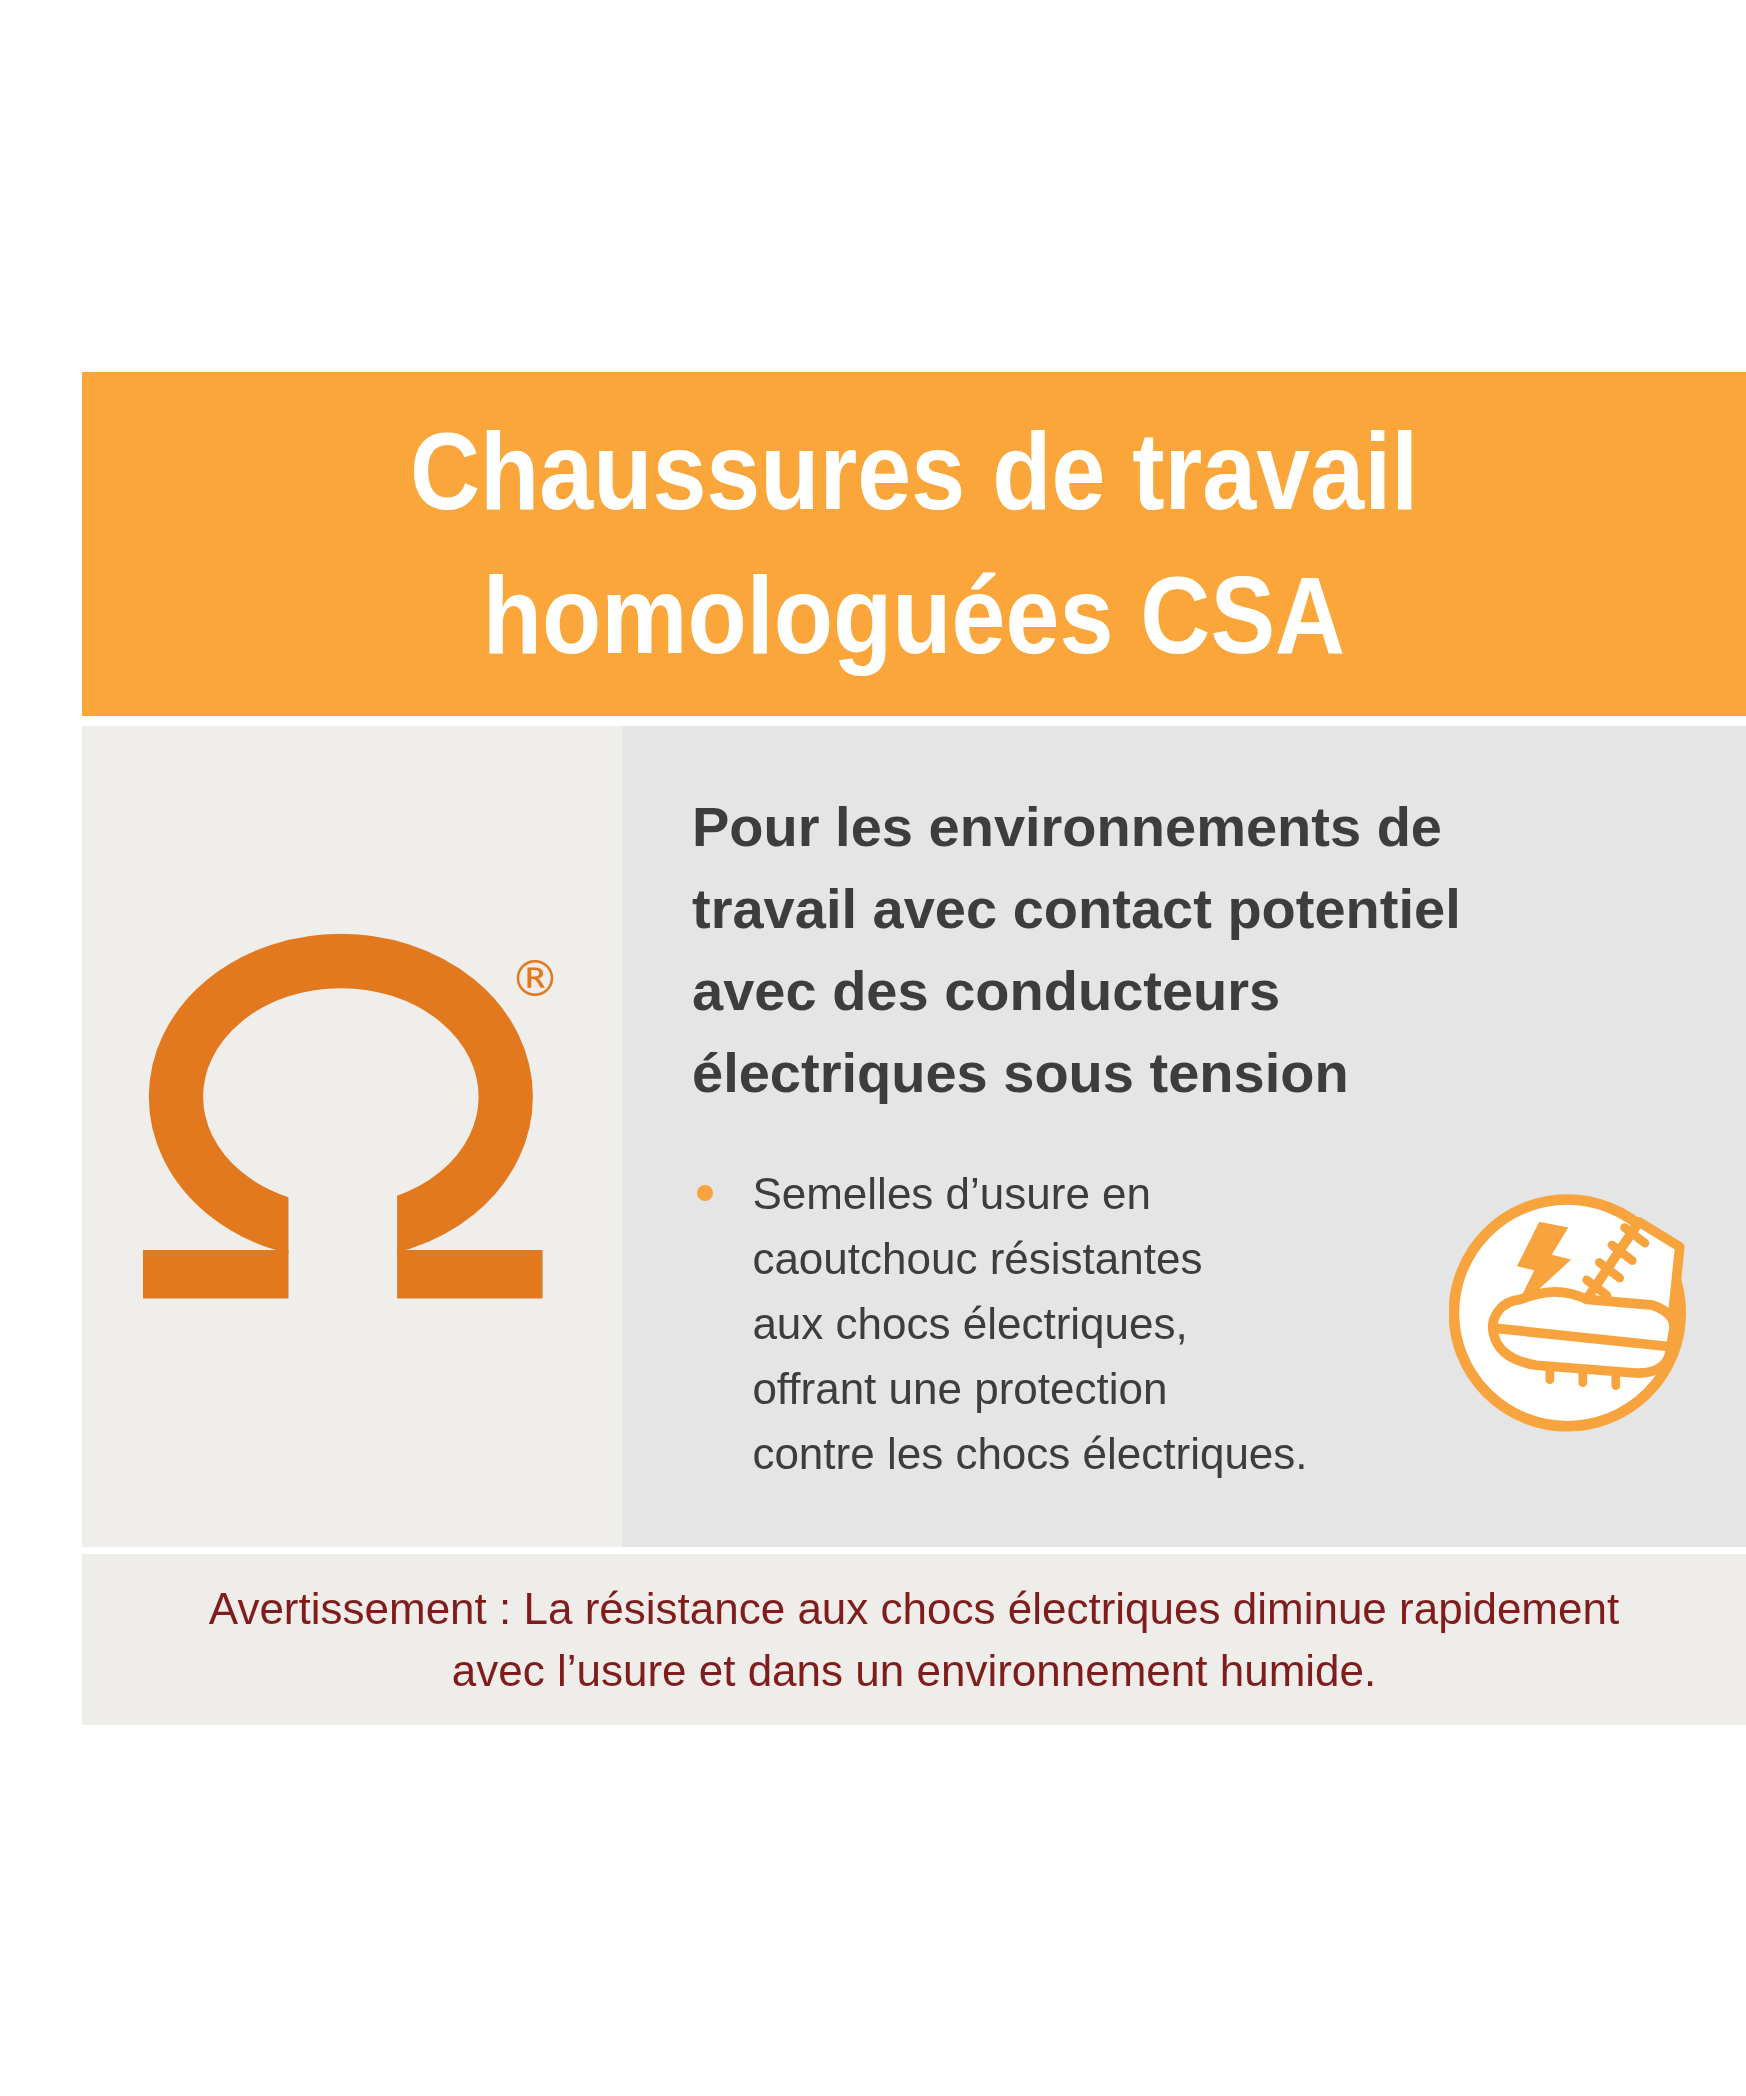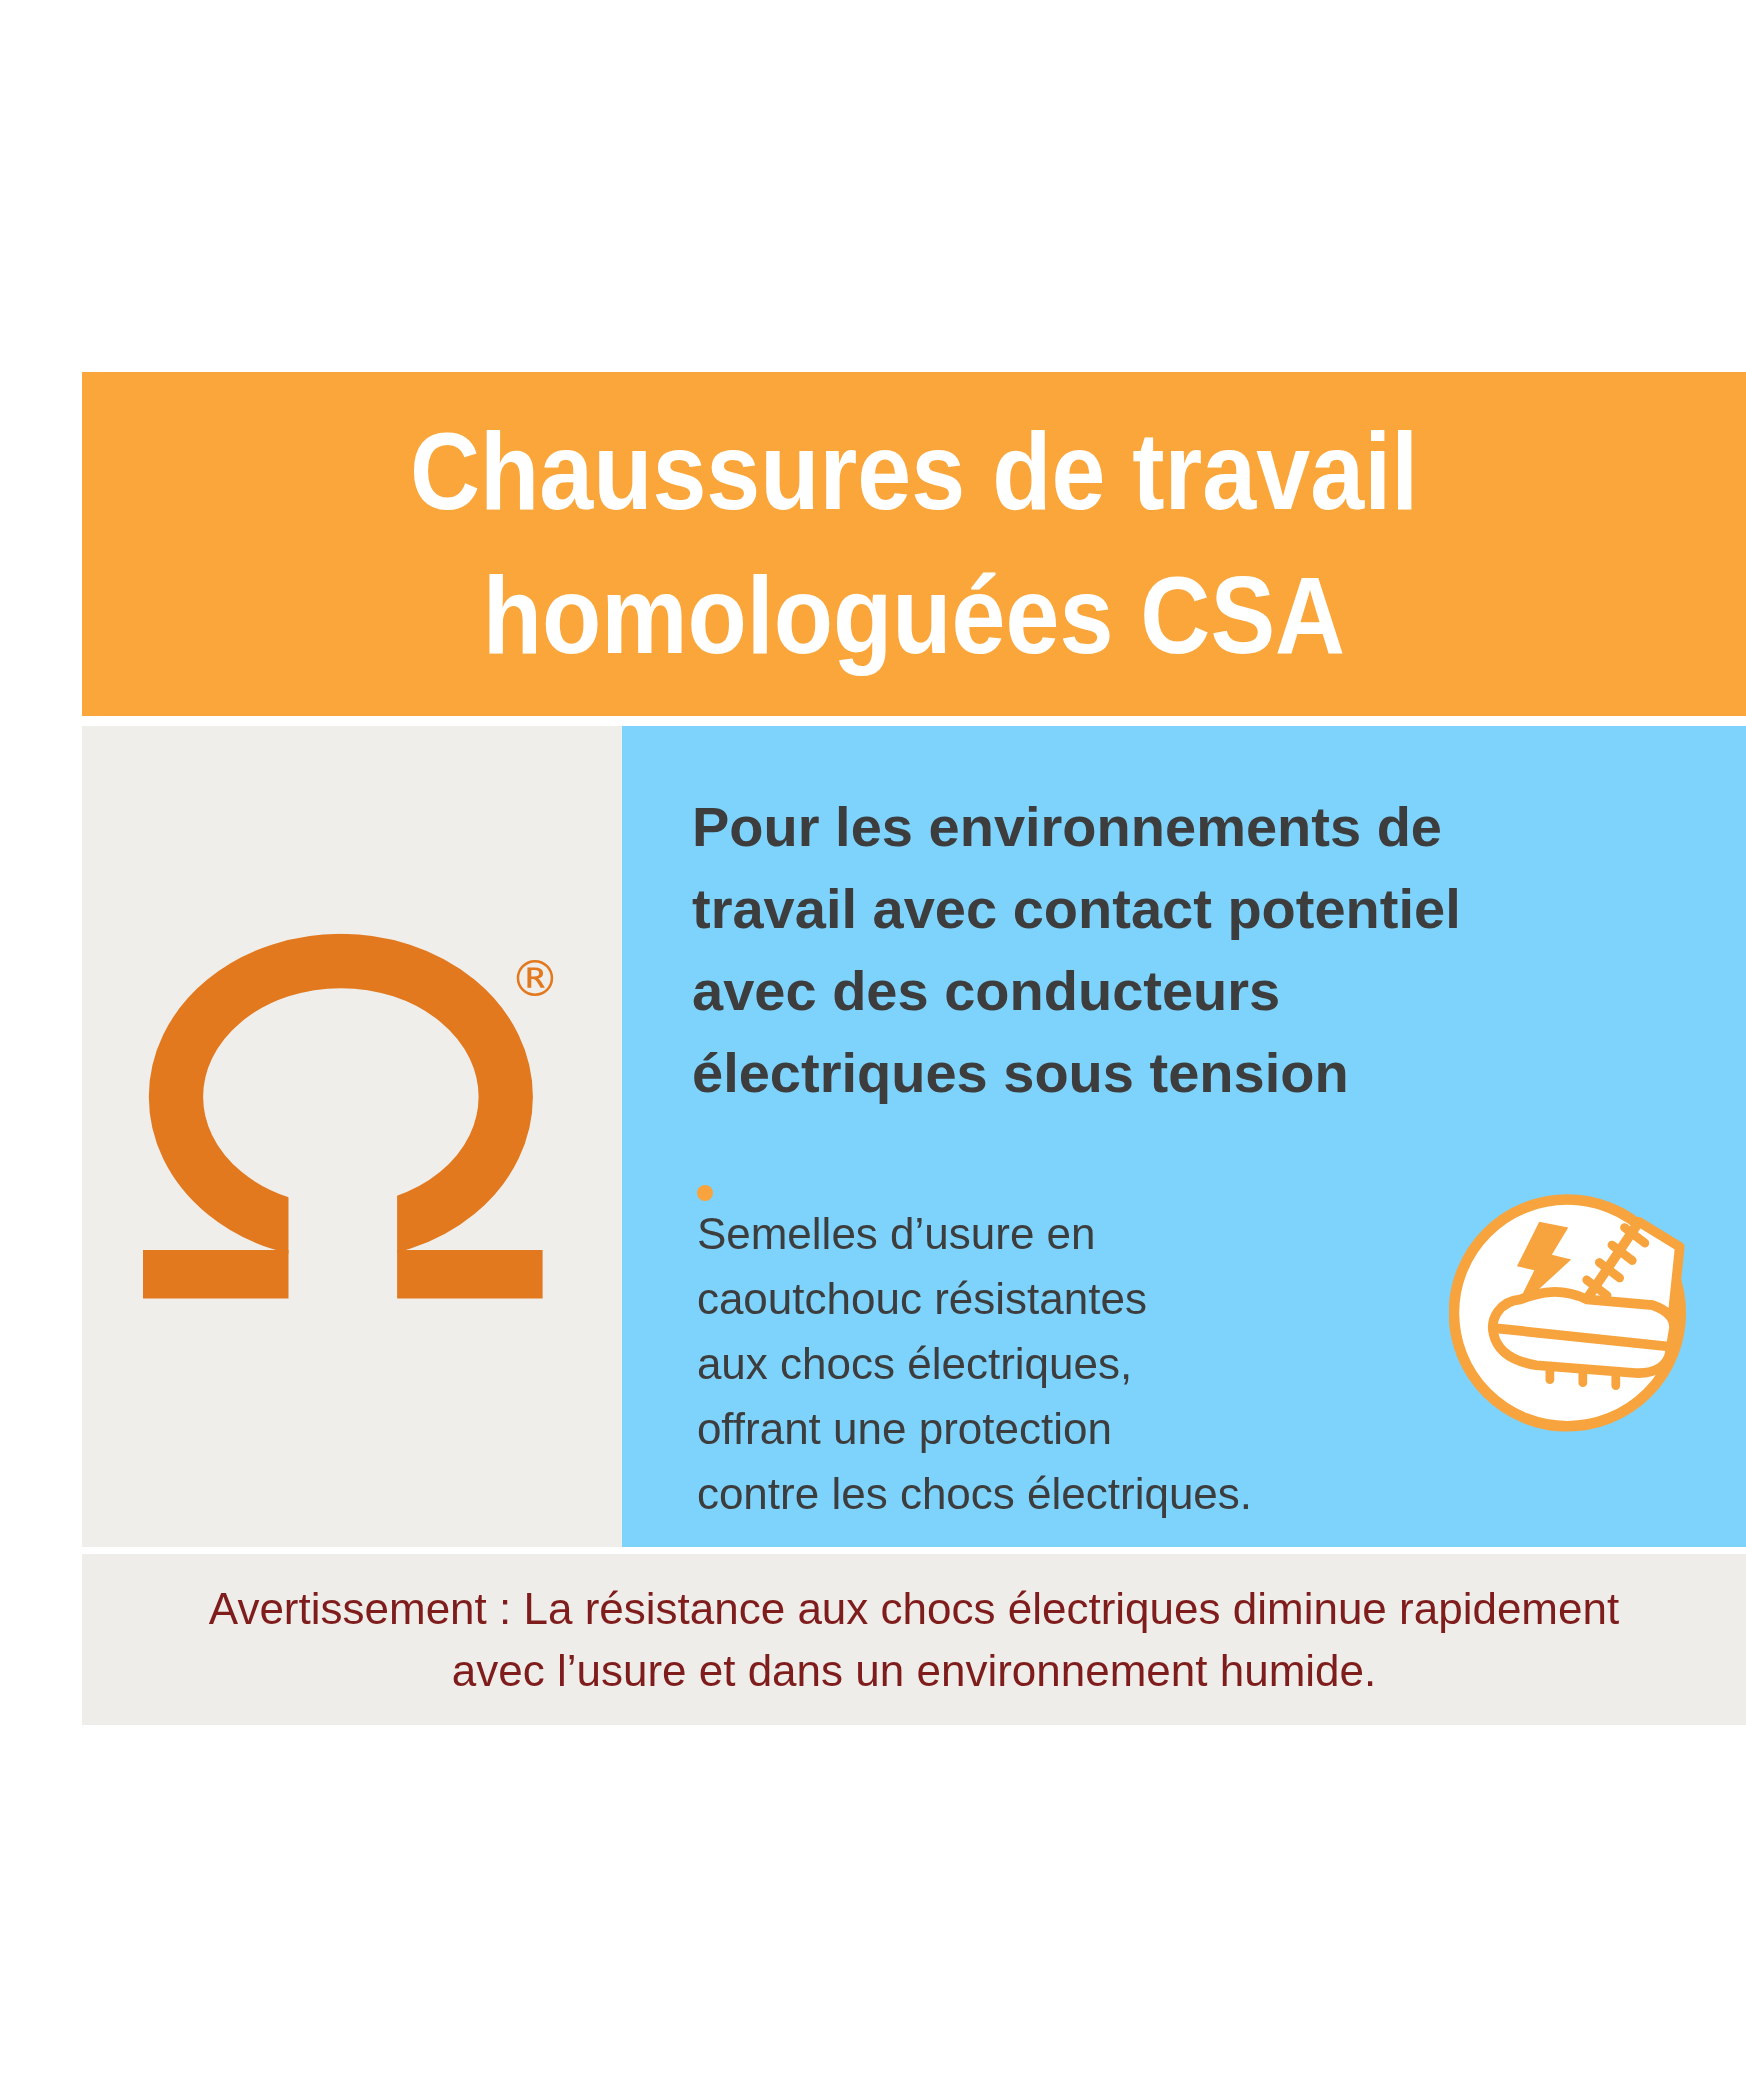--- a/index.html
+++ b/index.html
@@ -51,36 +51,35 @@
     display: flex;
     align-items: center;
     justify-content: center;
     flex: 0 0 auto;
   }
   .omega-panel svg { transform: translateY(-18.4px); }
   .info-panel {
     position: relative;
     flex: 1 1 auto;
     height: 821px;
-    background: #7dd3fc;
+    background: #e5e5e5;
     box-sizing: border-box;
     padding: 60px 0 0 70px;
   }
   .info-heading {
     color: #3D3D3E;
     font-size: 56px;
     line-height: 82px;
     font-weight: bold;
     white-space: pre-line;
   }
   .bullet-item {
     display: flex;
     margin-top: 47px;
     padding-left: 4.9px;
-    flex-direction: column;
   }
   .bullet-dot {
     width: 16.5px;
     height: 16.5px;
     border-radius: 50%;
     background: #F8A33C;
     margin-top: 24px;
     margin-right: 39px;
     flex: 0 0 auto;
   }

